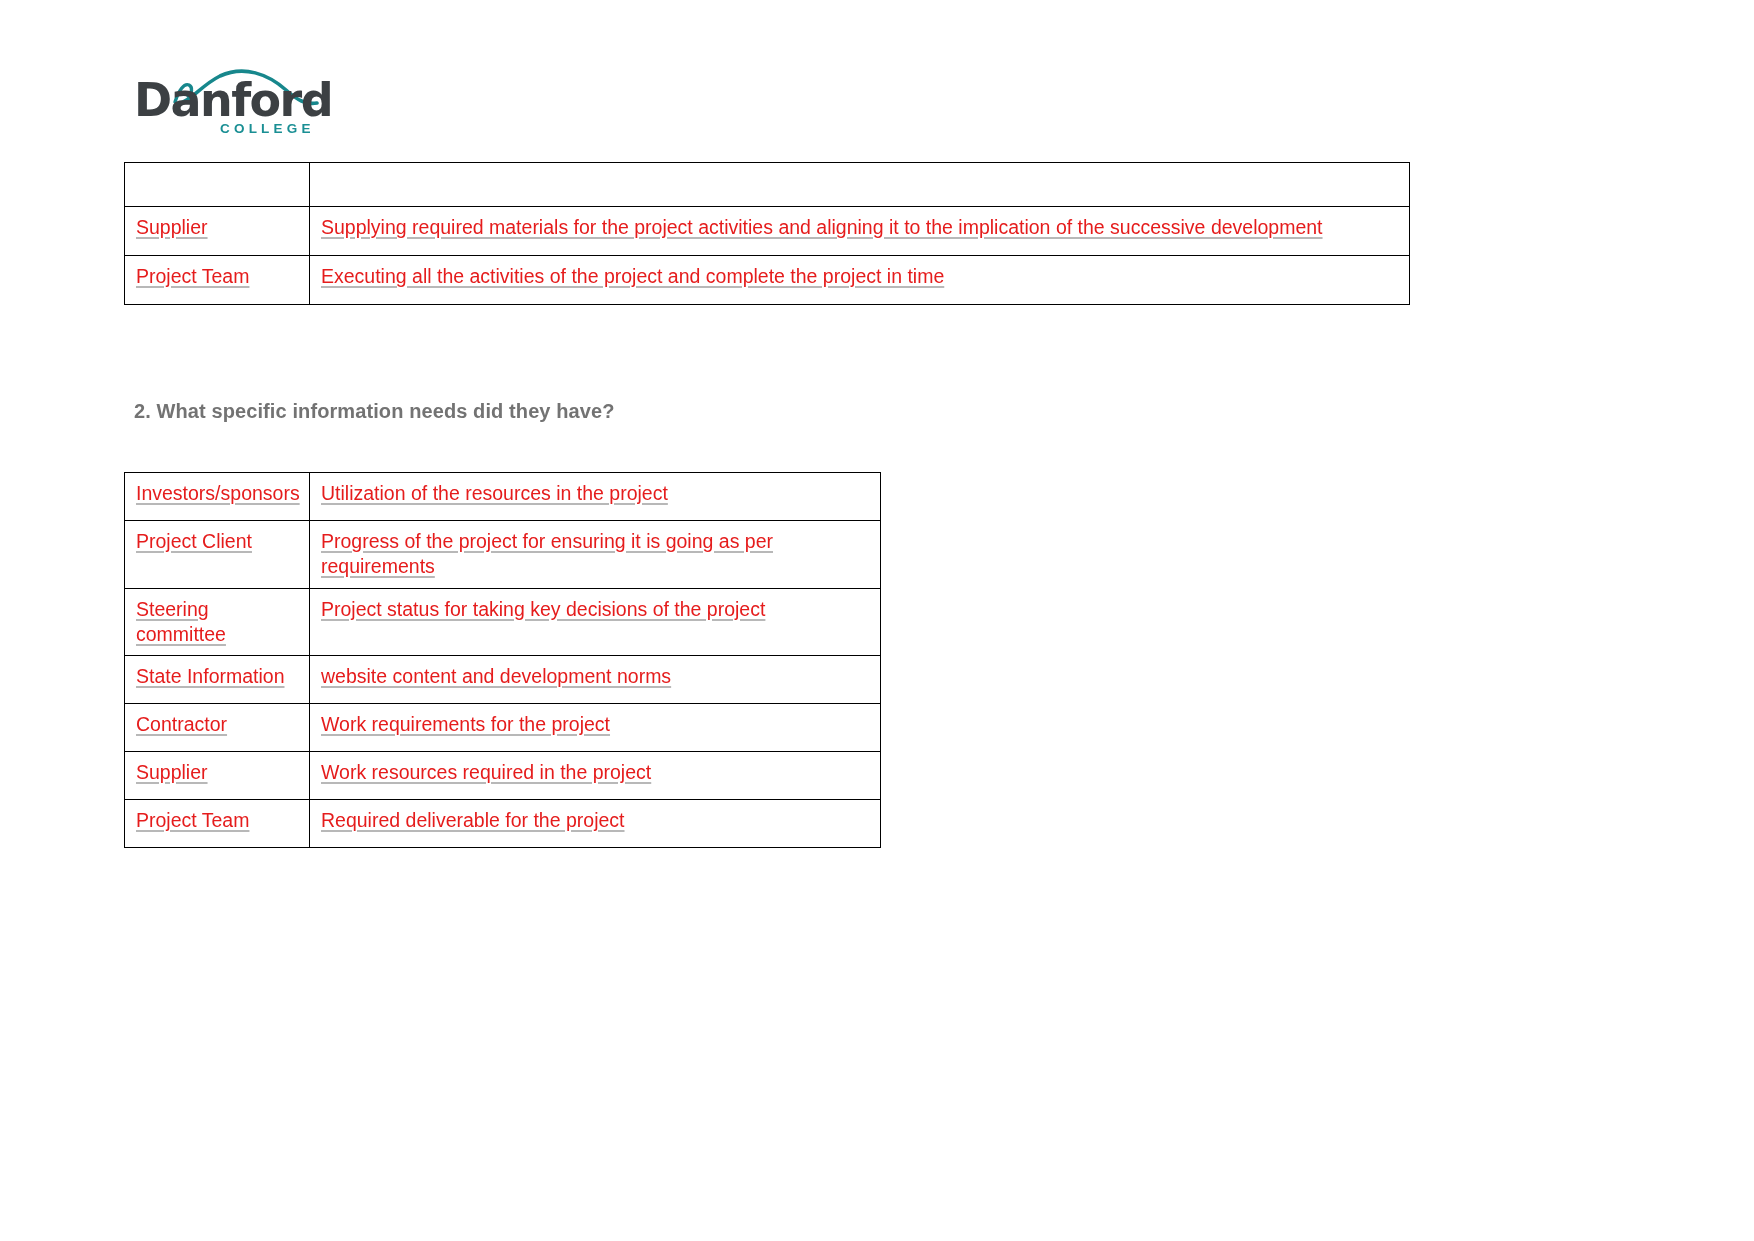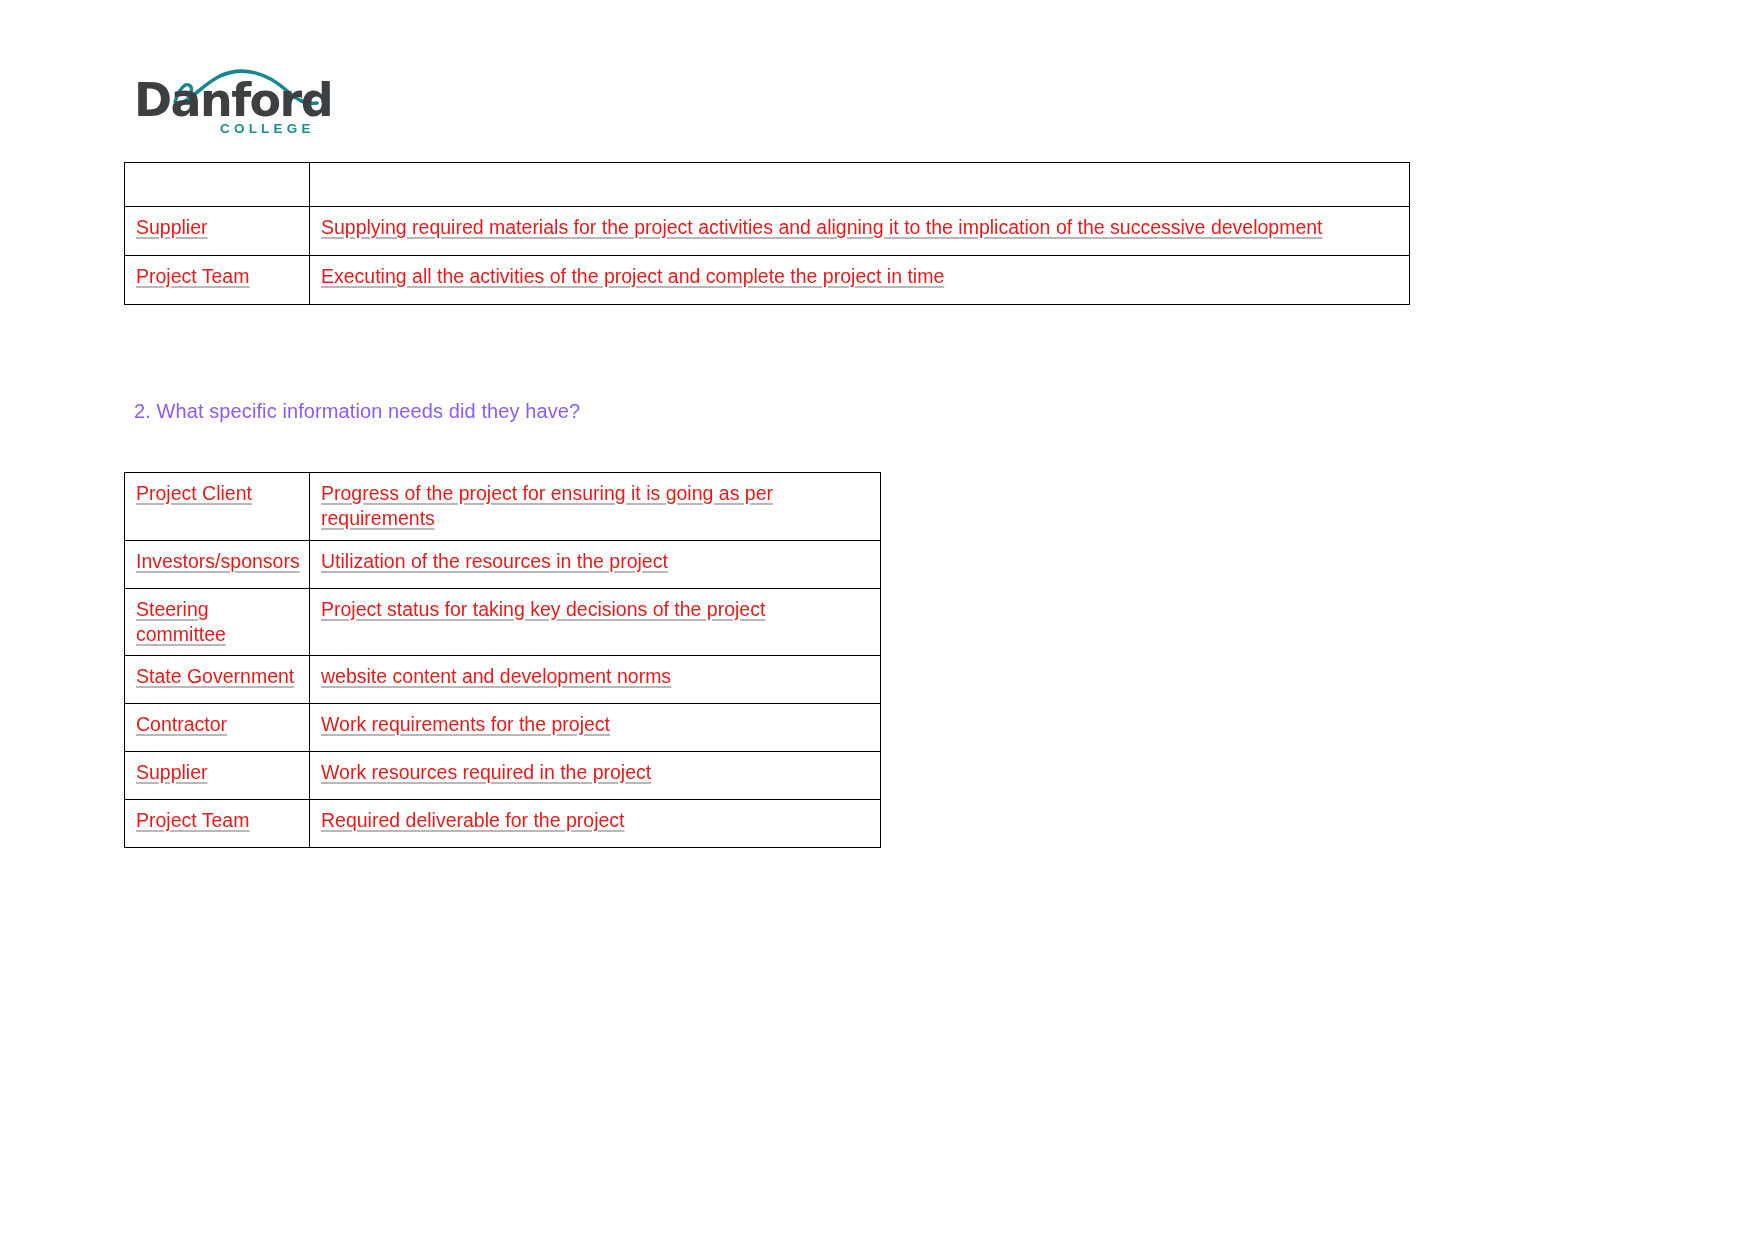--- a/index.html
+++ b/index.html
@@ -97,22 +97,22 @@
   }
   #table-info td.c1 { width: 185px; }
   #table-info tr td { height: 48px; }
 
   
   .heading-2 {
     position: absolute;
     left: 134px;
     top: 400px;
     font-size: 20px;
-    font-weight: normal;
-    color: #8b5cf6;
+    font-weight: bold;
+    color: #737373;
     letter-spacing: 0.1px;
   }
   .para {
     position: absolute;
     left: 134px;
     top: 452px;
     width: 1395px;
     font-size: 19.5px;
     line-height: 34px;
     color: #e51c1c;
@@ -151,33 +151,33 @@
   </table>
 
   <div class="heading-2">2. What specific information needs did they have?</div>
 
   <div class="para">
   </div>
 
   <table class="doc-table" id="table-info">
     <tbody>
       <tr>
+        <td class="c1"><span class="uline">Investors/sponsors</span></td>
+        <td class="c2"><span class="uline">Utilization of the resources in the project </span></td>
+      </tr>
+      <tr>
         <td class="c1"><span class="uline">Project Client</span></td>
         <td class="c2"><span class="uline">Progress of the project for ensuring it is going as per requirements</span></td>
-      </tr>
-      <tr>
-        <td class="c1"><span class="uline">Investors/sponsors</span></td>
-        <td class="c2"><span class="uline">Utilization of the resources in the project </span></td>
       </tr>
       <tr>
         <td class="c1"><span class="uline">Steering committee</span></td>
         <td class="c2"><span class="uline">Project status for taking key decisions of the project </span></td>
       </tr>
       <tr>
-        <td class="c1"><span class="uline">State Government</span></td>
+        <td class="c1"><span class="uline">State Information</span></td>
         <td class="c2"><span class="uline">website content and development norms</span></td>
       </tr>
       <tr>
         <td class="c1"><span class="uline">Contractor</span></td>
         <td class="c2"><span class="uline">Work requirements for the project</span></td>
       </tr>
       <tr>
         <td class="c1"><span class="uline">Supplier</span></td>
         <td class="c2"><span class="uline">Work resources required in the project </span></td>
       </tr>

